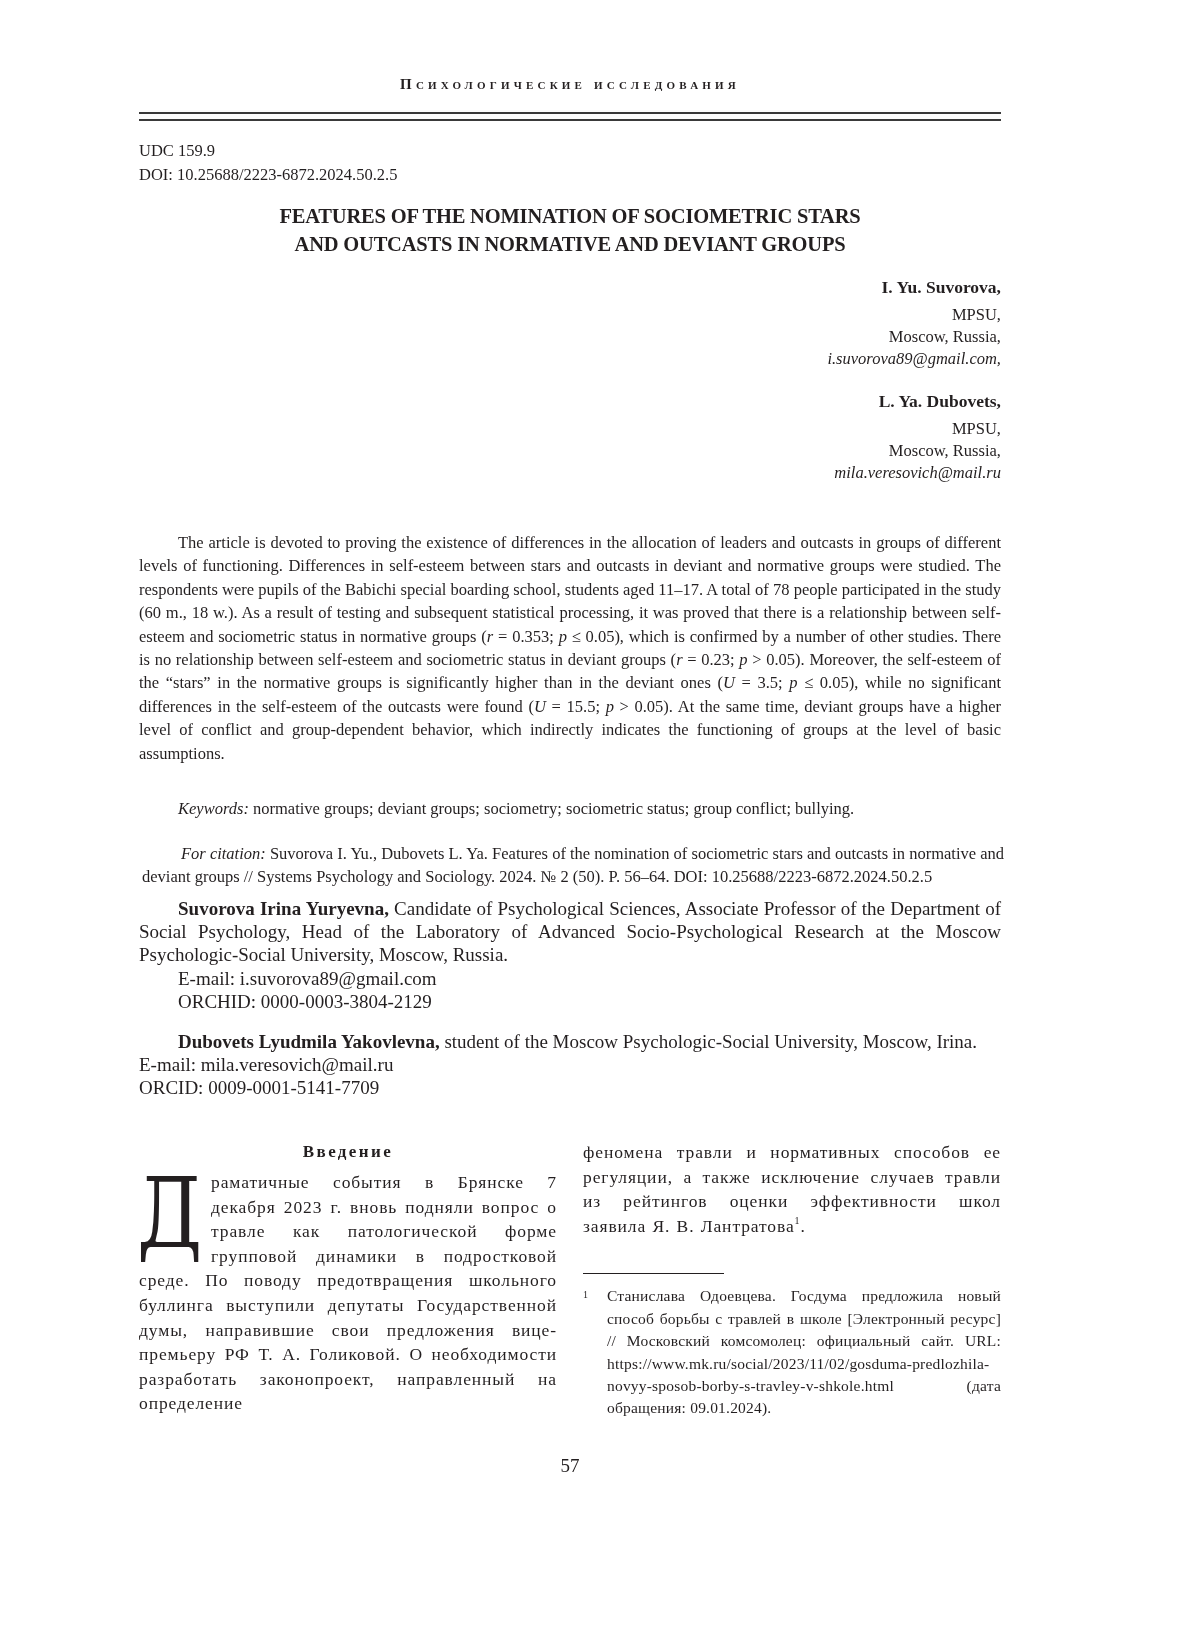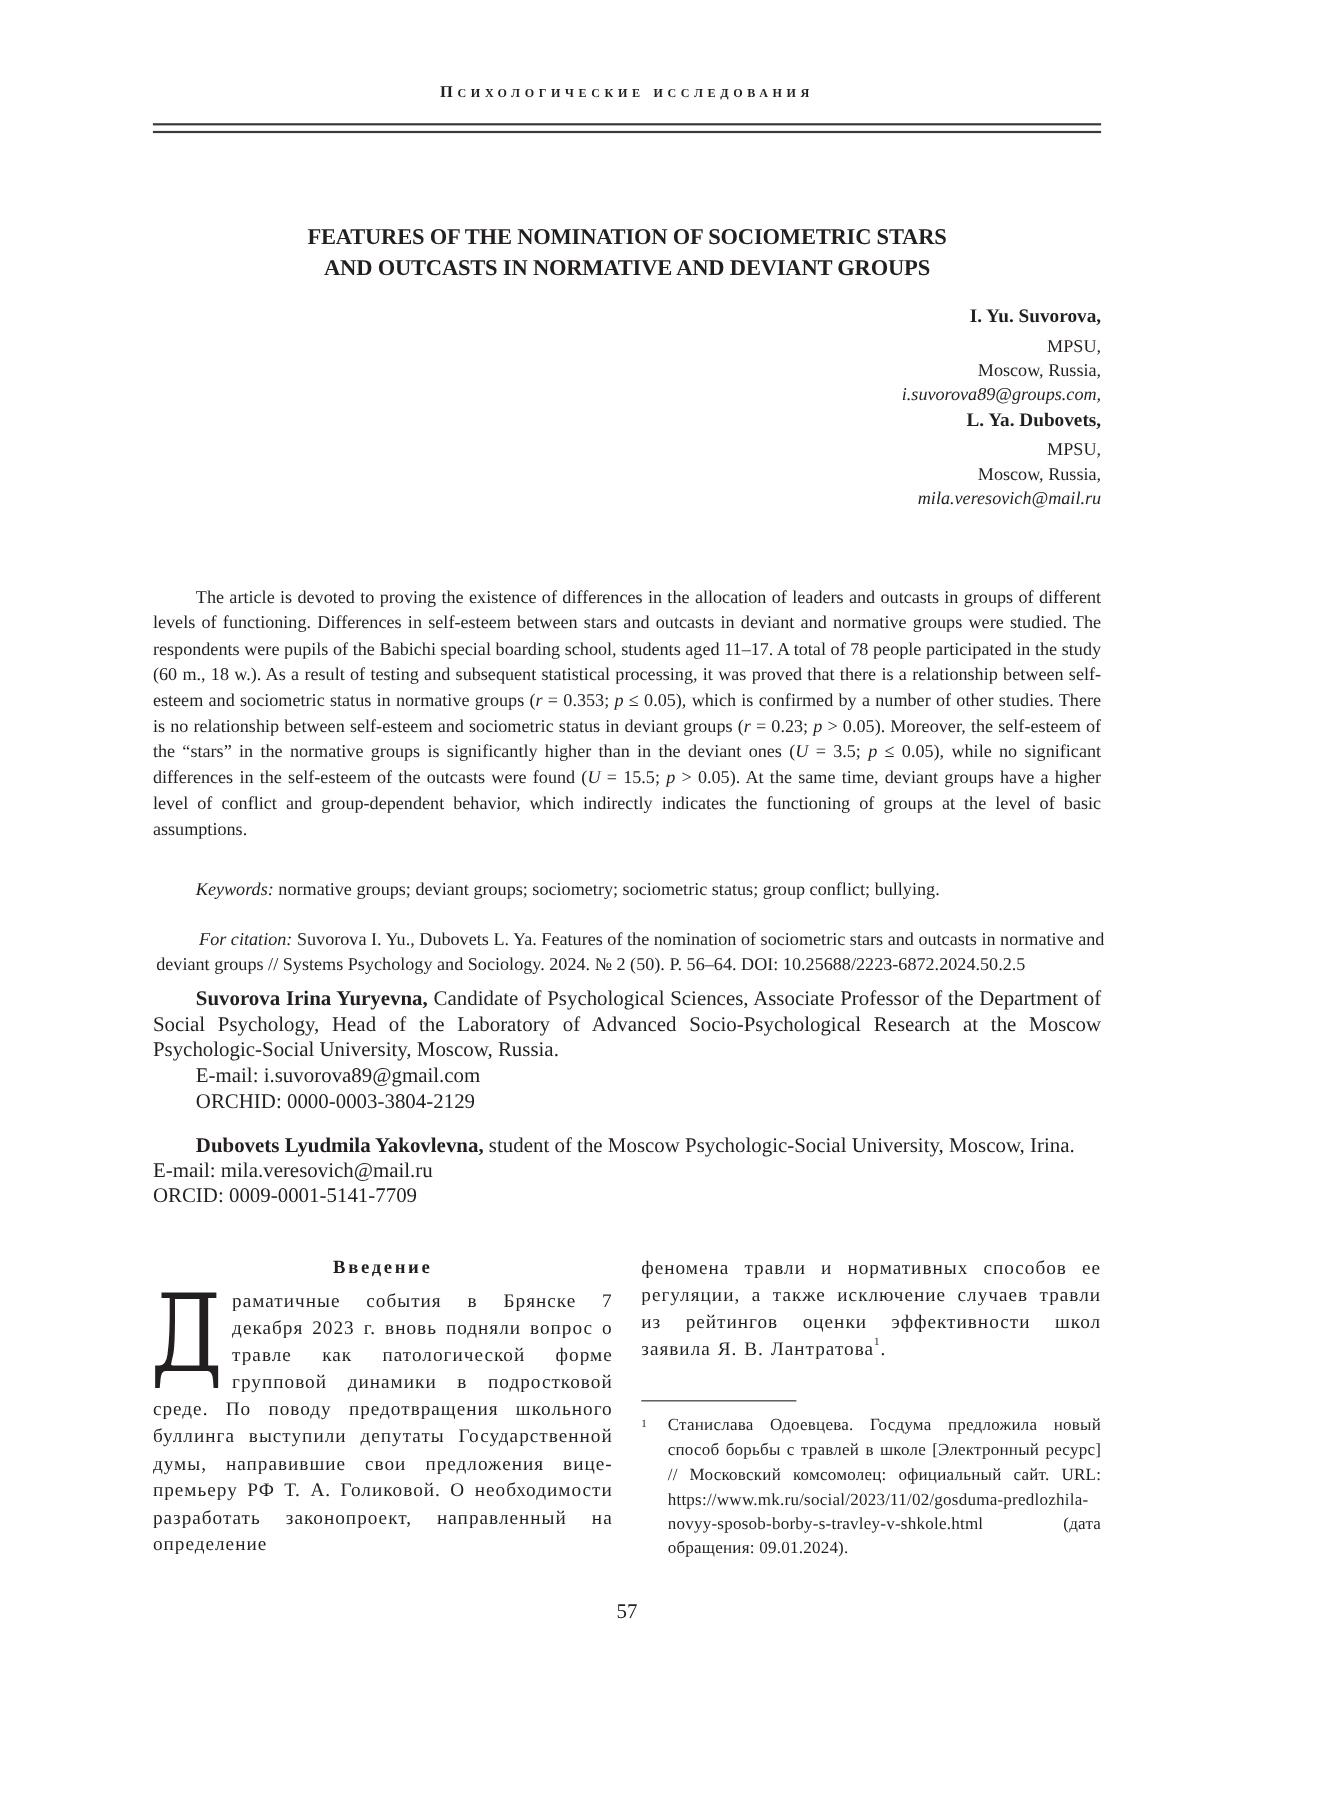--- a/index.html
+++ b/index.html
@@ -19,21 +19,21 @@
     .meta { position: absolute; left: 0; top: 139px; font-size: 16.5px; line-height: 24px; }
 
     .title {
       position: absolute; top: 202px; left: 0; width: 862px; text-align: center;
       font-size: 20.5px; font-weight: bold; line-height: 28px; letter-spacing: -0.2px;
     }
 
     .authors { position: absolute; right: 0; top: 276px; text-align: right; font-size: 16.5px; line-height: 22px; }
     .authors .name { font-weight: bold; font-size: 17.5px; margin-bottom: 6px; }
     .authors .email { font-style: italic; }
-    .authors .block + .block { margin-top: 0; }
+    .authors .block + .block { margin-top: 20px; }
 
     .abstract {
       position: absolute; top: 531px; left: 0; width: 862px;
       font-size: 16.5px; line-height: 23.4px; text-align: justify;
     }
     .indent { text-indent: 39px; }
     .abstract p { margin: 0; }
     .abstract i { font-style: italic; }
 
     .keywords { position: absolute; top: 797px; left: 0; width: 862px; font-size: 16.5px; line-height: 23px; text-indent: 39px; }
@@ -72,32 +72,36 @@
   </style>
 </head>
 <body>
 
 <div class="page">
 
   <div class="running-header">Психологические исследования</div>
   <div class="rule" style="top:112px;"></div>
   <div class="rule" style="top:119px;"></div>
 
+  <div class="meta">
+    <div>UDC 159.9</div>
+    <div>DOI: 10.25688/2223-6872.2024.50.2.5</div>
+  </div>
 
   <div class="title">
     <div>FEATURES OF THE NOMINATION OF SOCIOMETRIC STARS</div>
     <div>AND OUTCASTS IN NORMATIVE AND DEVIANT GROUPS</div>
   </div>
 
   <div class="authors">
     <div class="block">
       <div class="name">I. Yu. Suvorova,</div>
       <div>MPSU,</div>
       <div>Moscow, Russia,</div>
-      <div class="email">i.suvorova89@groups.com,</div>
+      <div class="email">i.suvorova89@gmail.com,</div>
     </div>
     <div class="block">
       <div class="name">L. Ya. Dubovets,</div>
       <div>MPSU,</div>
       <div>Moscow, Russia,</div>
       <div class="email">mila.veresovich@mail.ru</div>
     </div>
   </div>
 
   <div class="abstract">

